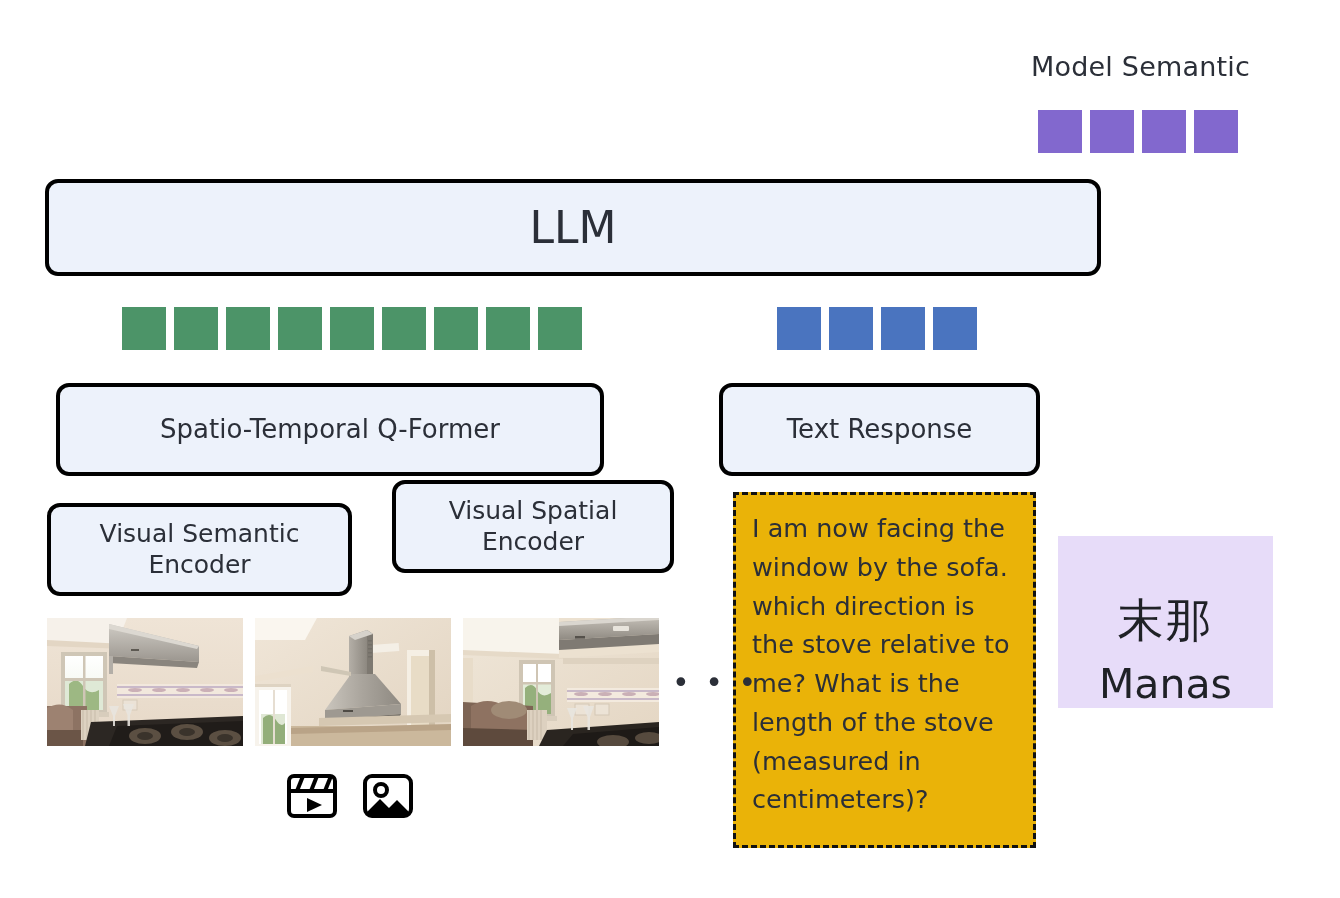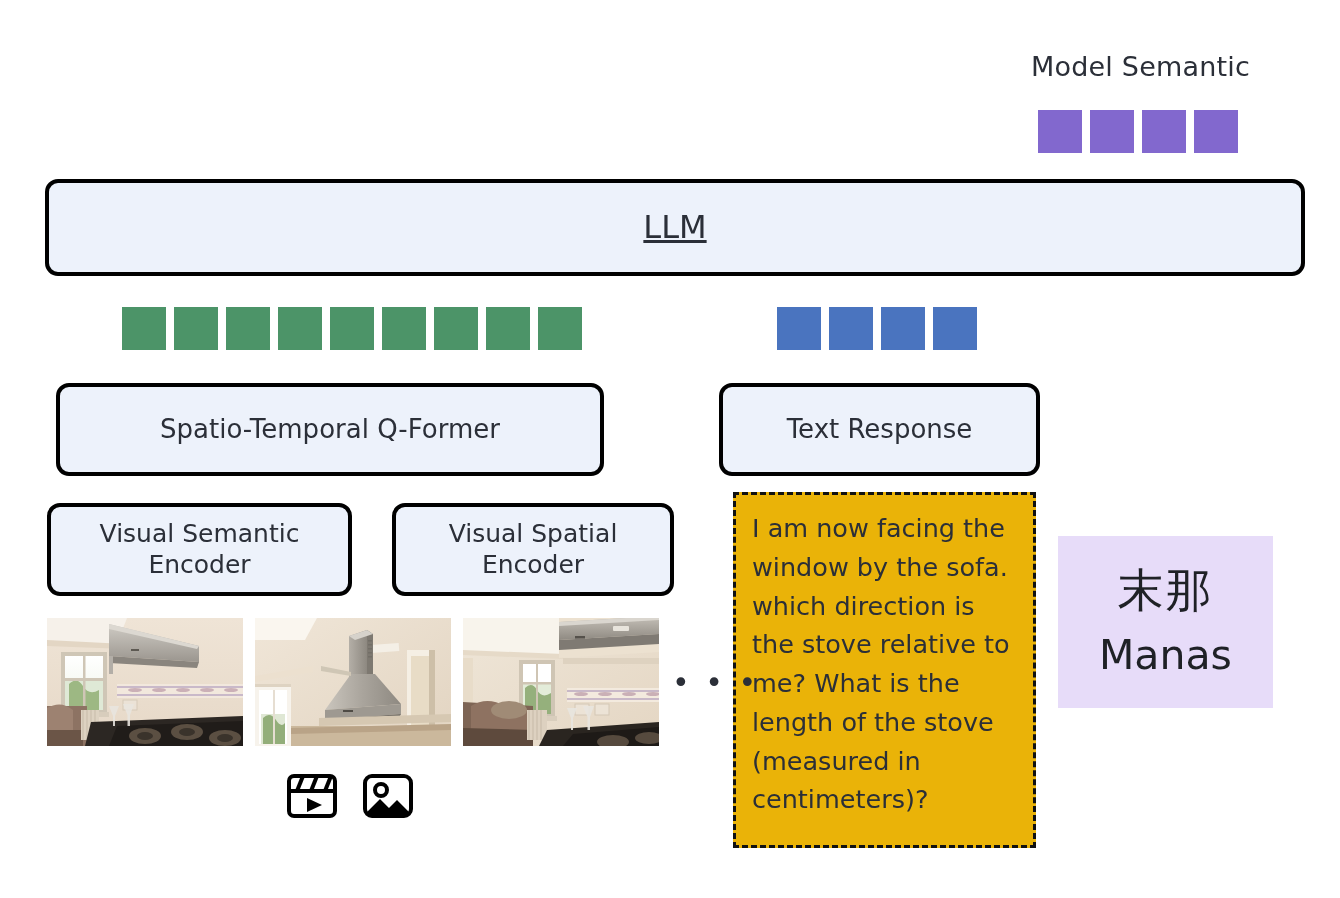--- a/index.html
+++ b/index.html
@@ -56,24 +56,23 @@
     align-items: center;
     justify-content: center;
     text-align: center;
     line-height: 1.22;
     color: #2b2f38;
   }
 
   #llm-box {
     left: 45px;
     top: 179px;
-    width: 1260px;
+    width: 1056px;
     height: 97px;
-    font-size: 32px;
-    text-decoration: underline;
+    font-size: 44px;
   }
 
   #qformer-box {
     left: 56px;
     top: 383px;
     width: 548px;
     height: 93px;
     font-size: 26px;
   }
 
@@ -89,21 +88,21 @@
     left: 47px;
     top: 503px;
     width: 305px;
     height: 93px;
     font-size: 25px;
     padding: 0 10px;
   }
 
   #spatial-encoder-box {
     left: 392px;
-    top: 503px;
+    top: 480px;
     width: 282px;
     height: 93px;
     font-size: 25px;
     padding: 0 10px;
   }
 
   
   #prompt-box {
     box-sizing: border-box;
     left: 733px;
@@ -121,21 +120,21 @@
   
   #manas-badge {
     left: 1058px;
     top: 536px;
     width: 215px;
     height: 172px;
     background: #e7dcf9;
     display: flex;
     flex-direction: column;
     align-items: center;
-    justify-content: center;
+    justify-content: flex-end;
     line-height: 1.12;
   }
   #manas-cjk { font-size: 46px; color: #1f2126; letter-spacing: 2px; }
   #manas-latin { font-size: 41px; color: #1f2126; margin-top: 16px; }
 
   
   .frame {
     width: 196px;
     height: 128px;
     top: 618px;

